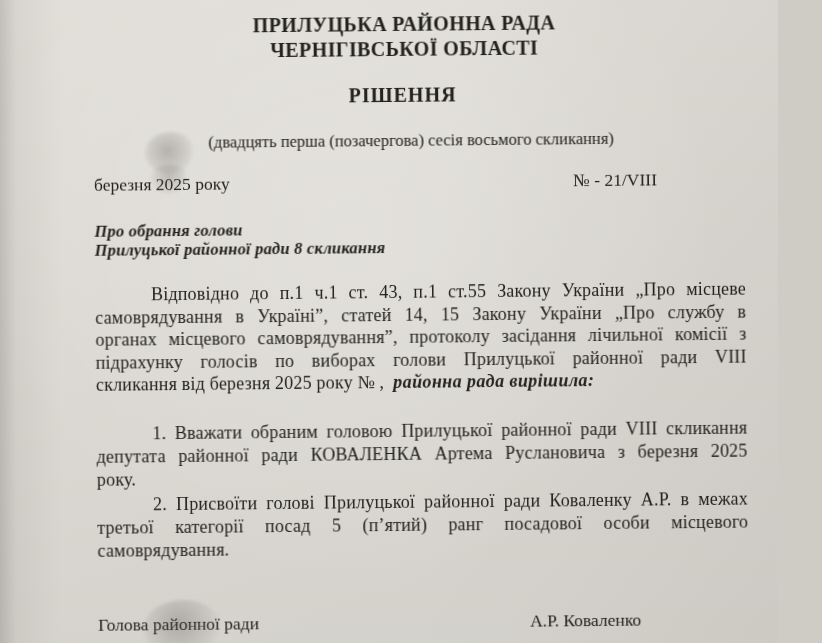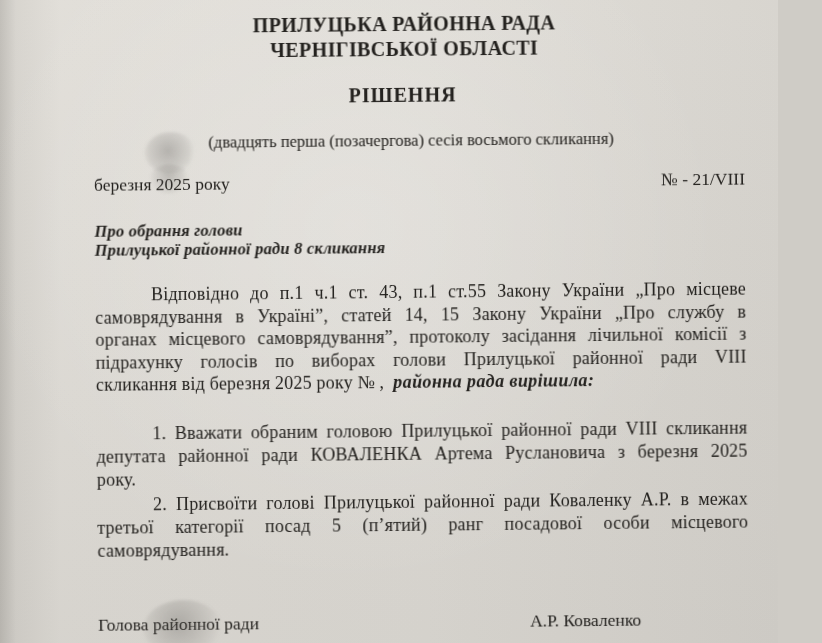--- a/index.html
+++ b/index.html
@@ -50,21 +50,21 @@
     transform: translateX(-8px);
     font-size: 16.5px;
   }
   .meta-row {
     margin-top: 20px;
     display: flex;
     justify-content: space-between;
     font-size: 17.5px;
     line-height: 22px;
   }
-  .meta-row .number { }
+  .meta-row .number { margin-right: 88px; }
   .subject {
     margin-top: 26px;
     font-weight: bold;
     font-style: italic;
     font-size: 16.5px;
     line-height: 19px;
     letter-spacing: 0.2px;
   }
   .para {
     font-size: 18px;

